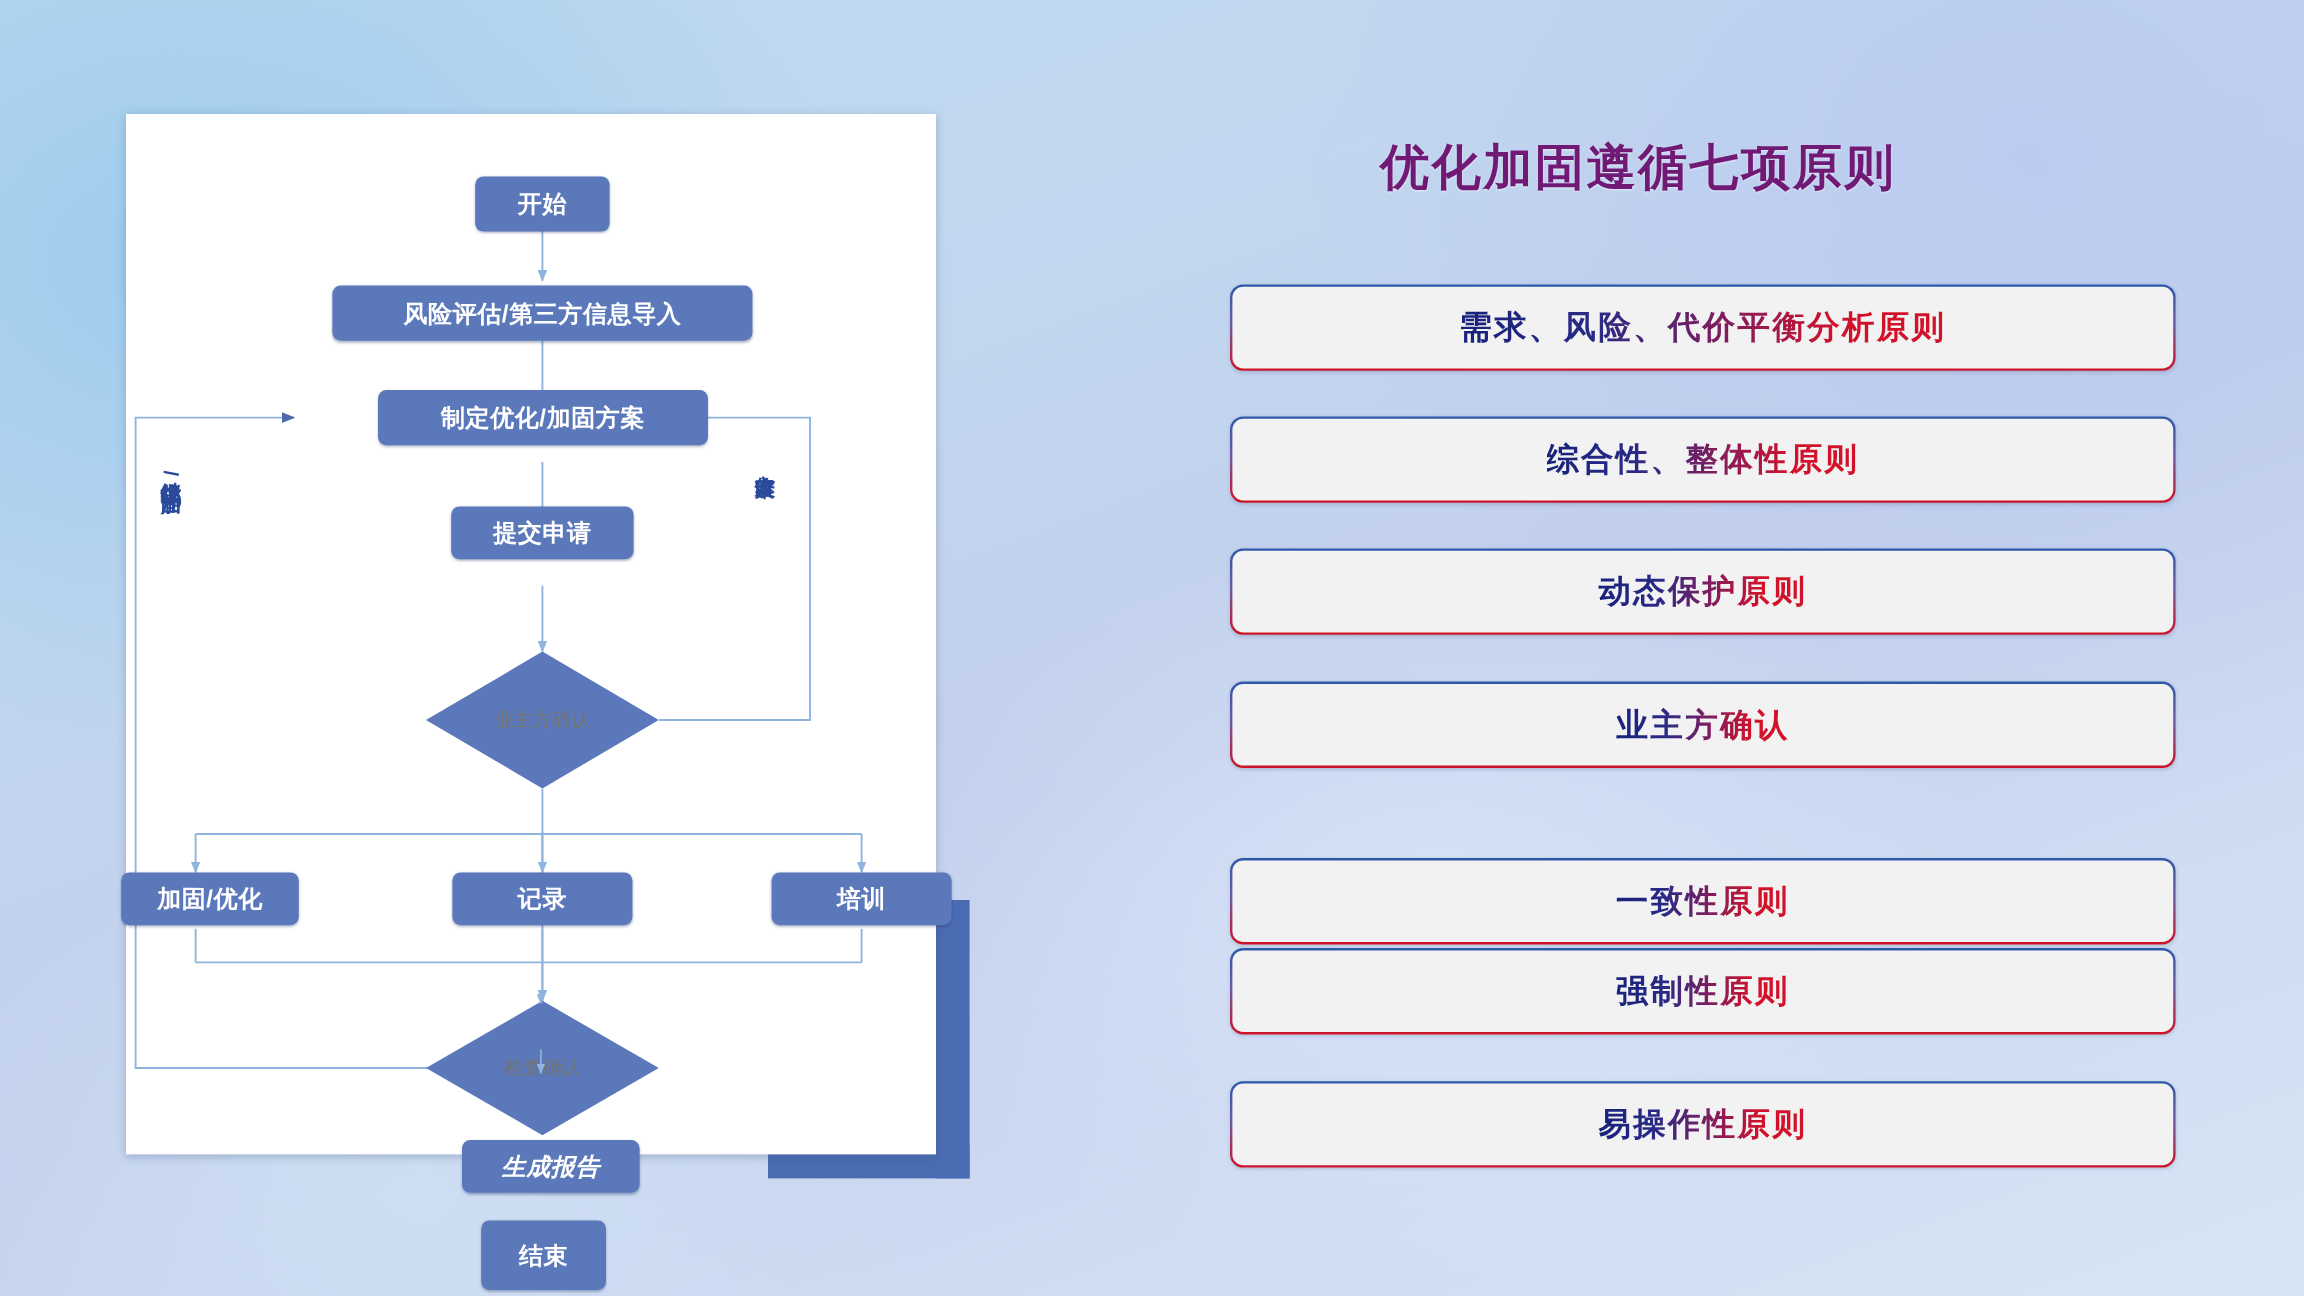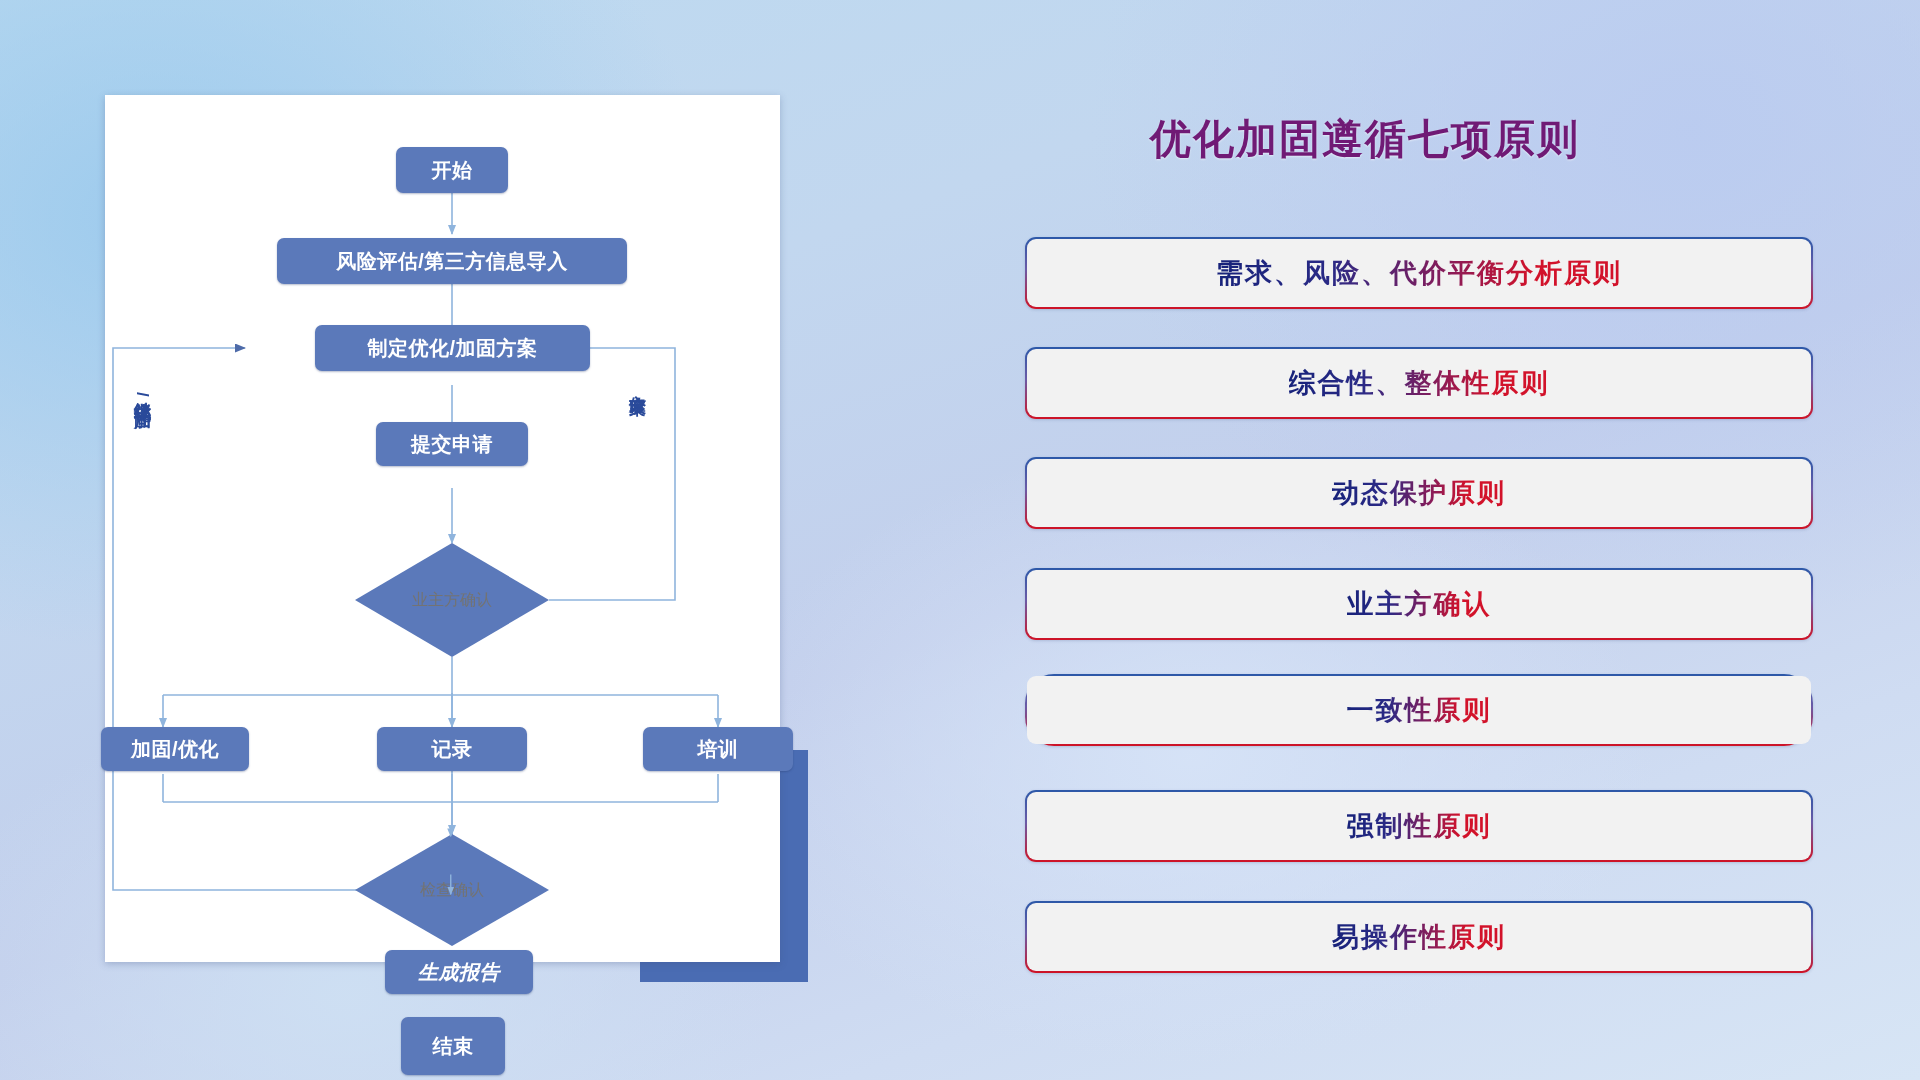--- a/index.html
+++ b/index.html
@@ -278,21 +278,21 @@
     <span class="p-text">动态保护原则</span>
   </div>
 </div>
 
 <div class="p-card" style="top:568px;">
   <div class="p-card-inner">
     <span class="p-text">业主方确认</span>
   </div>
 </div>
 
-<div class="p-card" style="top:674px;border-radius:29px;">
+<div class="p-card" style="top:715px;">
   <div class="p-card-inner">
     <span class="p-text">一致性原则</span>
   </div>
 </div>
 
 <div class="p-card" style="top:790px;">
   <div class="p-card-inner">
     <span class="p-text">强制性原则</span>
   </div>
 </div>

